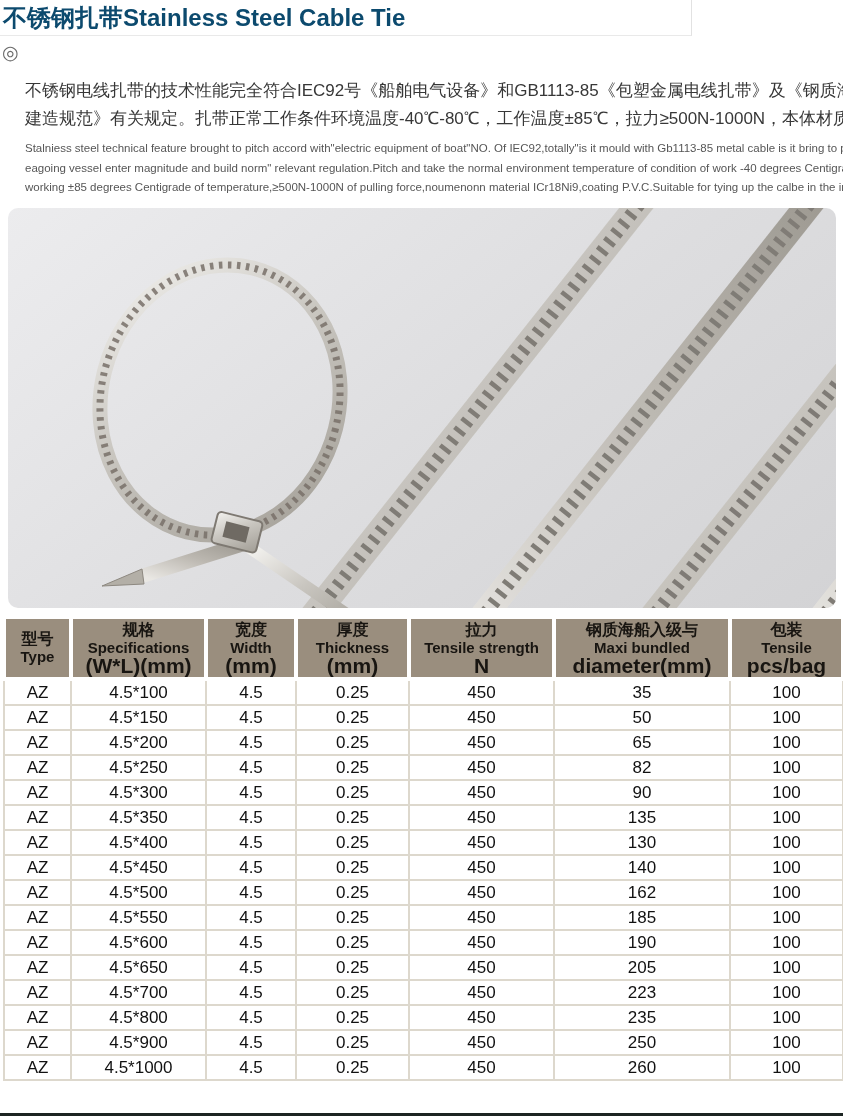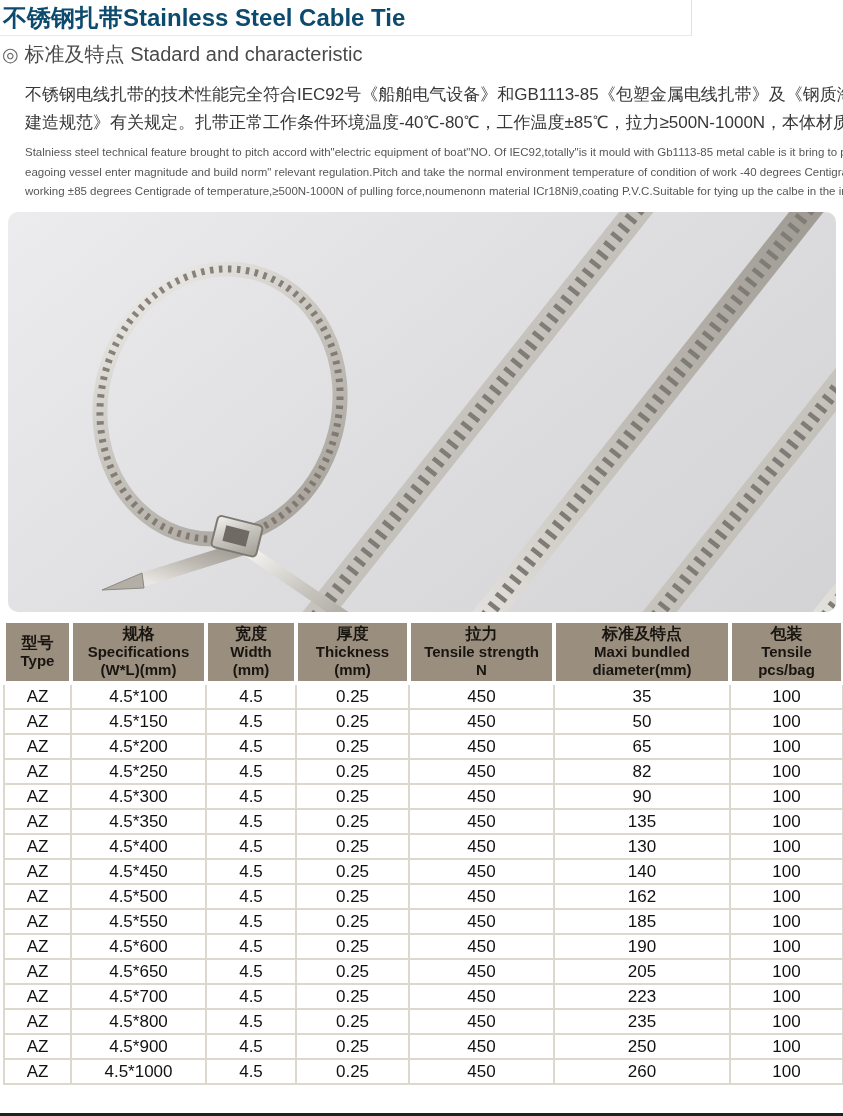--- a/index.html
+++ b/index.html
@@ -60,21 +60,21 @@
   }
   th {
     background: #9a8e7e;
     border: 4px solid #ffffff;
     font-size: 15px; font-weight: bold; color: #181511;
     text-align: center; vertical-align: middle;
     padding: 2px 0; height: 60px;
   }
   th .cn { font-size: 16px; line-height: 18px; }
   th .en { font-size: 15px; line-height: 18px; }
-  th .sub { font-size: 15px; line-height: 18px; }
+  th .sub { font-size: 21px; line-height: 18px; }
   td {
     border: 2px solid #ddd8cd;
     font-size: 17px; color: #111;
     text-align: center; vertical-align: middle;
     line-height: 21px; padding: 1px 2px;
     white-space: nowrap;
   }
   .bottom-bar {
     position: absolute; left: 0; bottom: 0;
     width: 843px; height: 3px; background: #1c2422;
@@ -82,21 +82,20 @@
 </style>
 </head>
 <body>
 
 <div class="title-box">
   <h1>不锈钢扎带Stainless Steel Cable Tie</h1>
 </div>
 
 <div class="subtitle">
   <span class="ring">◎</span>
-  <span>标准及特点 Stadard and characteristic</span>
 </div>
 
 <div class="cn-para">
   <div class="line">不锈钢电线扎带的技术性能完全符合IEC92号《船舶电气设备》和GB1113-85《包塑金属电线扎带》及《钢质海船入级与</div>
   <div class="line">建造规范》有关规定。扎带正常工作条件环境温度-40℃-80℃，工作温度±85℃，拉力≥500N-1000N，本体材质ICr18Ni9，</div>
 </div>
 
 <div class="en-para">
   <div class="line">Stalniess steel technical feature brought to pitch accord with"electric equipment of boat"NO. Of IEC92,totally"is it mould with Gb1113-85 metal cable is it bring to pitch to make"and "steel s</div>
   <div class="line">eagoing vessel enter magnitude and build norm" relevant regulation.Pitch and take the normal environment temperature of condition of work -40 degrees Centigrade-80 degrees Centigr</div>
@@ -182,21 +181,21 @@
           <div class="cn">厚度</div>
           <div class="en">Thickness</div>
           <div class="sub">(mm)</div>
         </th>
         <th>
           <div class="cn">拉力</div>
           <div class="en">Tensile strength</div>
           <div class="sub">N</div>
         </th>
         <th>
-          <div class="cn">标准及特点</div>
+          <div class="cn">钢质海船入级与</div>
           <div class="en">Maxi bundled</div>
           <div class="sub">diameter(mm)</div>
         </th>
         <th>
           <div class="cn">包装</div>
           <div class="en">Tensile</div>
           <div class="sub">pcs/bag</div>
         </th>
       </tr>
     </thead>

